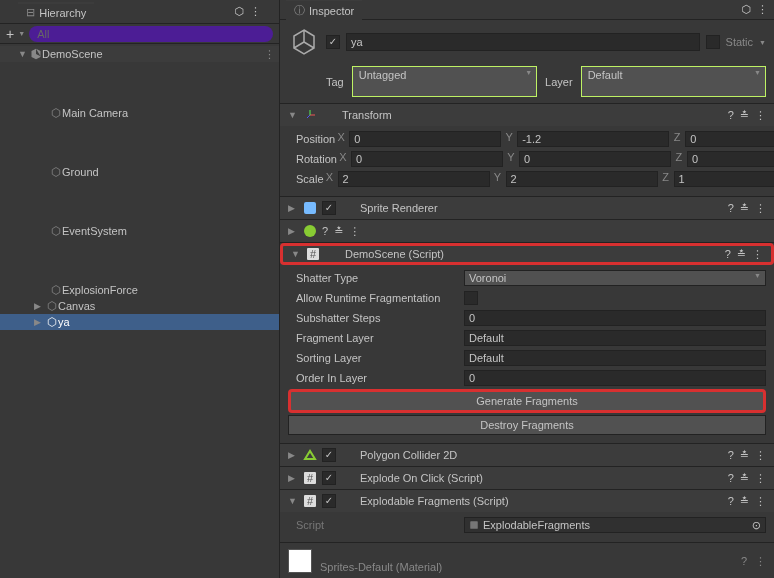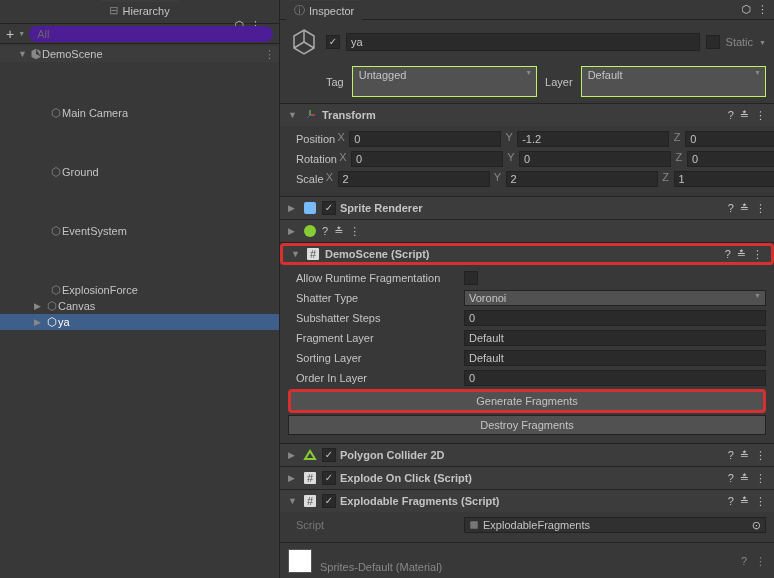--- a/index.html
+++ b/index.html
@@ -1,20 +1,20 @@
 <!DOCTYPE html>
 <html><head>
 <meta charset="utf-8">
 <style>
   * { box-sizing: border-box; margin: 0; padding: 0; font-family: Arial, sans-serif; font-size: 11px; color: #c4c4c4; }
   body { background: #383838; width: 774px; height: 578px; overflow: hidden; display: flex; }
   
   
   .hierarchy-panel { width: 280px; background: #383838; border-right: 1px solid #232323; display: flex; flex-direction: column; }
-  .panel-header { height: 24px; background: #383838; display: flex; align-items: center; padding: 0 18px; border-bottom: 1px solid #232323; flex-direction: column; }
+  .panel-header { height: 24px; background: #383838; display: flex; align-items: center; padding: 0 18px; border-bottom: 1px solid #232323; }
   .tab { background: #3c3c3c; padding: 2px 8px; border-top: 2px solid #3c3c3c; display: flex; align-items: center; gap: 4px; }
   .tab.active { background: #383838; }
   .tab-label { color: #c4c4c4; }
   .header-right { margin-left: auto; display: flex; gap: 6px; align-items: center; }
   
   .toolbar { height: 20px; display: flex; align-items: center; padding: 0 6px; gap: 4px; border-bottom: 1px solid #232323; }
   .search-box { flex: 1; background: #4c1d95; border: none; border-radius: 10px; padding: 2px 8px; color: #888; height: 16px; }
   .search-box::placeholder { color: #666; }
   
   .tree { padding: 2px 0; }
@@ -41,21 +41,21 @@
   .tag-layer { display: flex; padding: 2px 8px 6px 46px; gap: 8px; align-items: center; }
   .dropdown { background: #515151; border: 1px solid #bef264; padding: 2px 18px 15px 6px; position: relative; color: #c4c4c4; }
   .dropdown::after { content: "▼"; position: absolute; right: 4px; font-size: 7px; color: #888; }
   .dropdown.flex { flex: 1; }
   
   
   .component { border-top: 1px solid #232323; }
   .comp-header { display: flex; align-items: center; height: 22px; padding: 0 8px; background: #3c3c3c; gap: 4px; }
   .comp-arrow { width: 10px; color: #888; font-size: 9px; }
   .comp-icon { width: 16px; height: 16px; display: inline-block; }
-  .comp-title { font-weight: bold; color: #c4c4c4; flex: 1; }
+  .comp-title { font-weight: normal; color: #c4c4c4; flex: 1; margin-left: 20px; }
   .comp-actions { display: flex; gap: 6px; color: #888; }
   .comp-body { padding: 2px 8px 6px 8px; }
   
   .prop-row { display: flex; align-items: center; height: 18px; margin: 2px 0; }
   .prop-label { width: 176px; padding-left: 8px; color: #c4c4c4; }
   .xyz-group { display: flex; flex: 1; gap: 2px; }
   .xyz-label { width: 12px; color: #888; text-align: center; }
   .xyz-input { flex: 1; background: #2a2a2a; border: 1px solid #222; padding: 1px 4px; color: #c4c4c4; height: 16px; }
   .full-input { flex: 1; background: #2a2a2a; border: 1px solid #222; padding: 1px 4px; color: #c4c4c4; height: 16px; }
   .full-dropdown { flex: 1; background: #515151; border: 1px solid #222; padding: 1px 4px; color: #c4c4c4; height: 16px; position: relative; }
@@ -265,26 +265,26 @@
         </svg>
       <span class="comp-title">DemoScene (Script)</span>
       <div class="comp-actions">
           <span>?</span>
           <span>≛</span>
           <span>⋮</span>
         </div>
     </div>
     <div class="comp-body">
       <div class="prop-row">
+          <span class="prop-label">Shatter Type</span>
+          <div class="full-dropdown">Voronoi</div>
+        </div>
+      <div class="prop-row">
           <span class="prop-label">Allow Runtime Fragmentation</span>
           <div class="checkbox"></div>
-        </div>
-      <div class="prop-row">
-          <span class="prop-label">Shatter Type</span>
-          <div class="full-dropdown">Voronoi</div>
         </div>
       <div class="prop-row">
           <span class="prop-label">Subshatter Steps</span>
           <input class="full-input" value="0" style="">
         </div>
       <div class="prop-row">
           <span class="prop-label">Fragment Layer</span>
           <input class="full-input" value="Default" style="">
         </div>
       <div class="prop-row">

